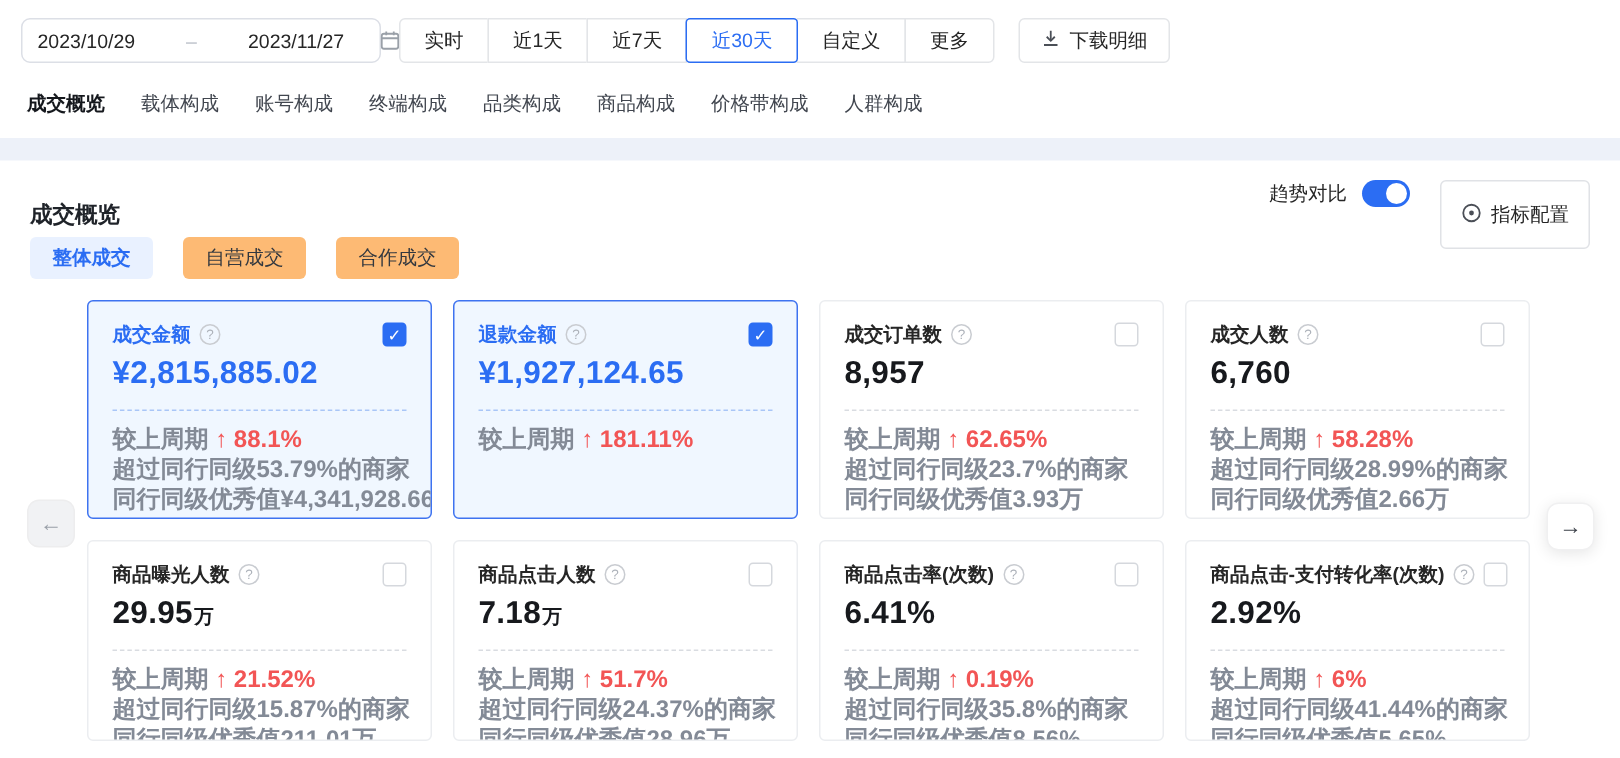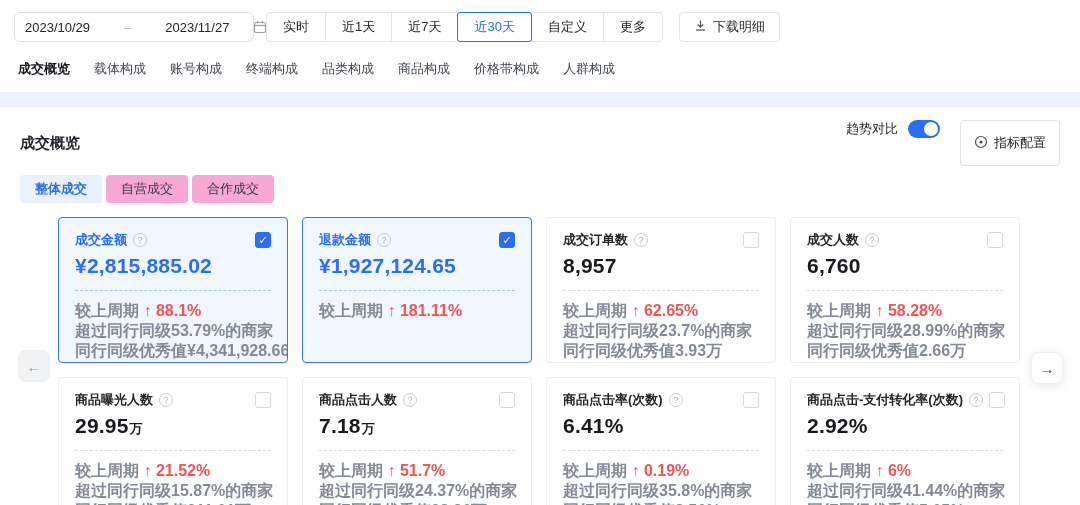--- a/index.html
+++ b/index.html
@@ -39,23 +39,23 @@
   .header-right { margin-left:auto; display:flex; align-items:flex-start; }
   .toggle-label { font-size:13px; color:#262626; }
   .toggle { width:32px; height:18px; border-radius:9px; background:#2b6df3;
     position:relative; margin:0 20px 0 10px; cursor:pointer; }
   .toggle .knob { position:absolute; top:2px; right:2px; width:14px; height:14px;
     border-radius:50%; background:#fff; }
   .config-btn { height:46px; border:1px solid #e0e2e6; border-radius:4px;
     background:#fff; padding:0 13px; display:flex; align-items:center; gap:6px;
     font-size:13px; color:#262626; cursor:pointer; }
 
-  .pill-tabs { display:flex; gap:4px; margin-top:17px; }
+  .pill-tabs { display:flex; gap:20px; }
   .pill { height:28px; line-height:28px; padding:0 15px; border-radius:4px;
-    background:#f9a8d4; color:#33383f; font-size:13px; cursor:pointer; }
+    background:#fdba74; color:#33383f; font-size:13px; cursor:pointer; }
   .pill.active { background:#e9f1ff; color:#2b6df3; font-weight:700; }
 
   
   .cards-wrap { position:relative; margin-top:14px; }
   .cards-grid { margin:0 40px 0 38px; display:grid;
     grid-template-columns:repeat(4,1fr); grid-template-rows:146px 134px;
     gap:14px 14px; }
   .card { background:#fff; border:1px solid #ebedf0; border-radius:4px;
     padding:13px 16px; overflow:hidden; position:relative; }
   .card.selected { background:#f0f7ff; border-color:#3e73f0; }

